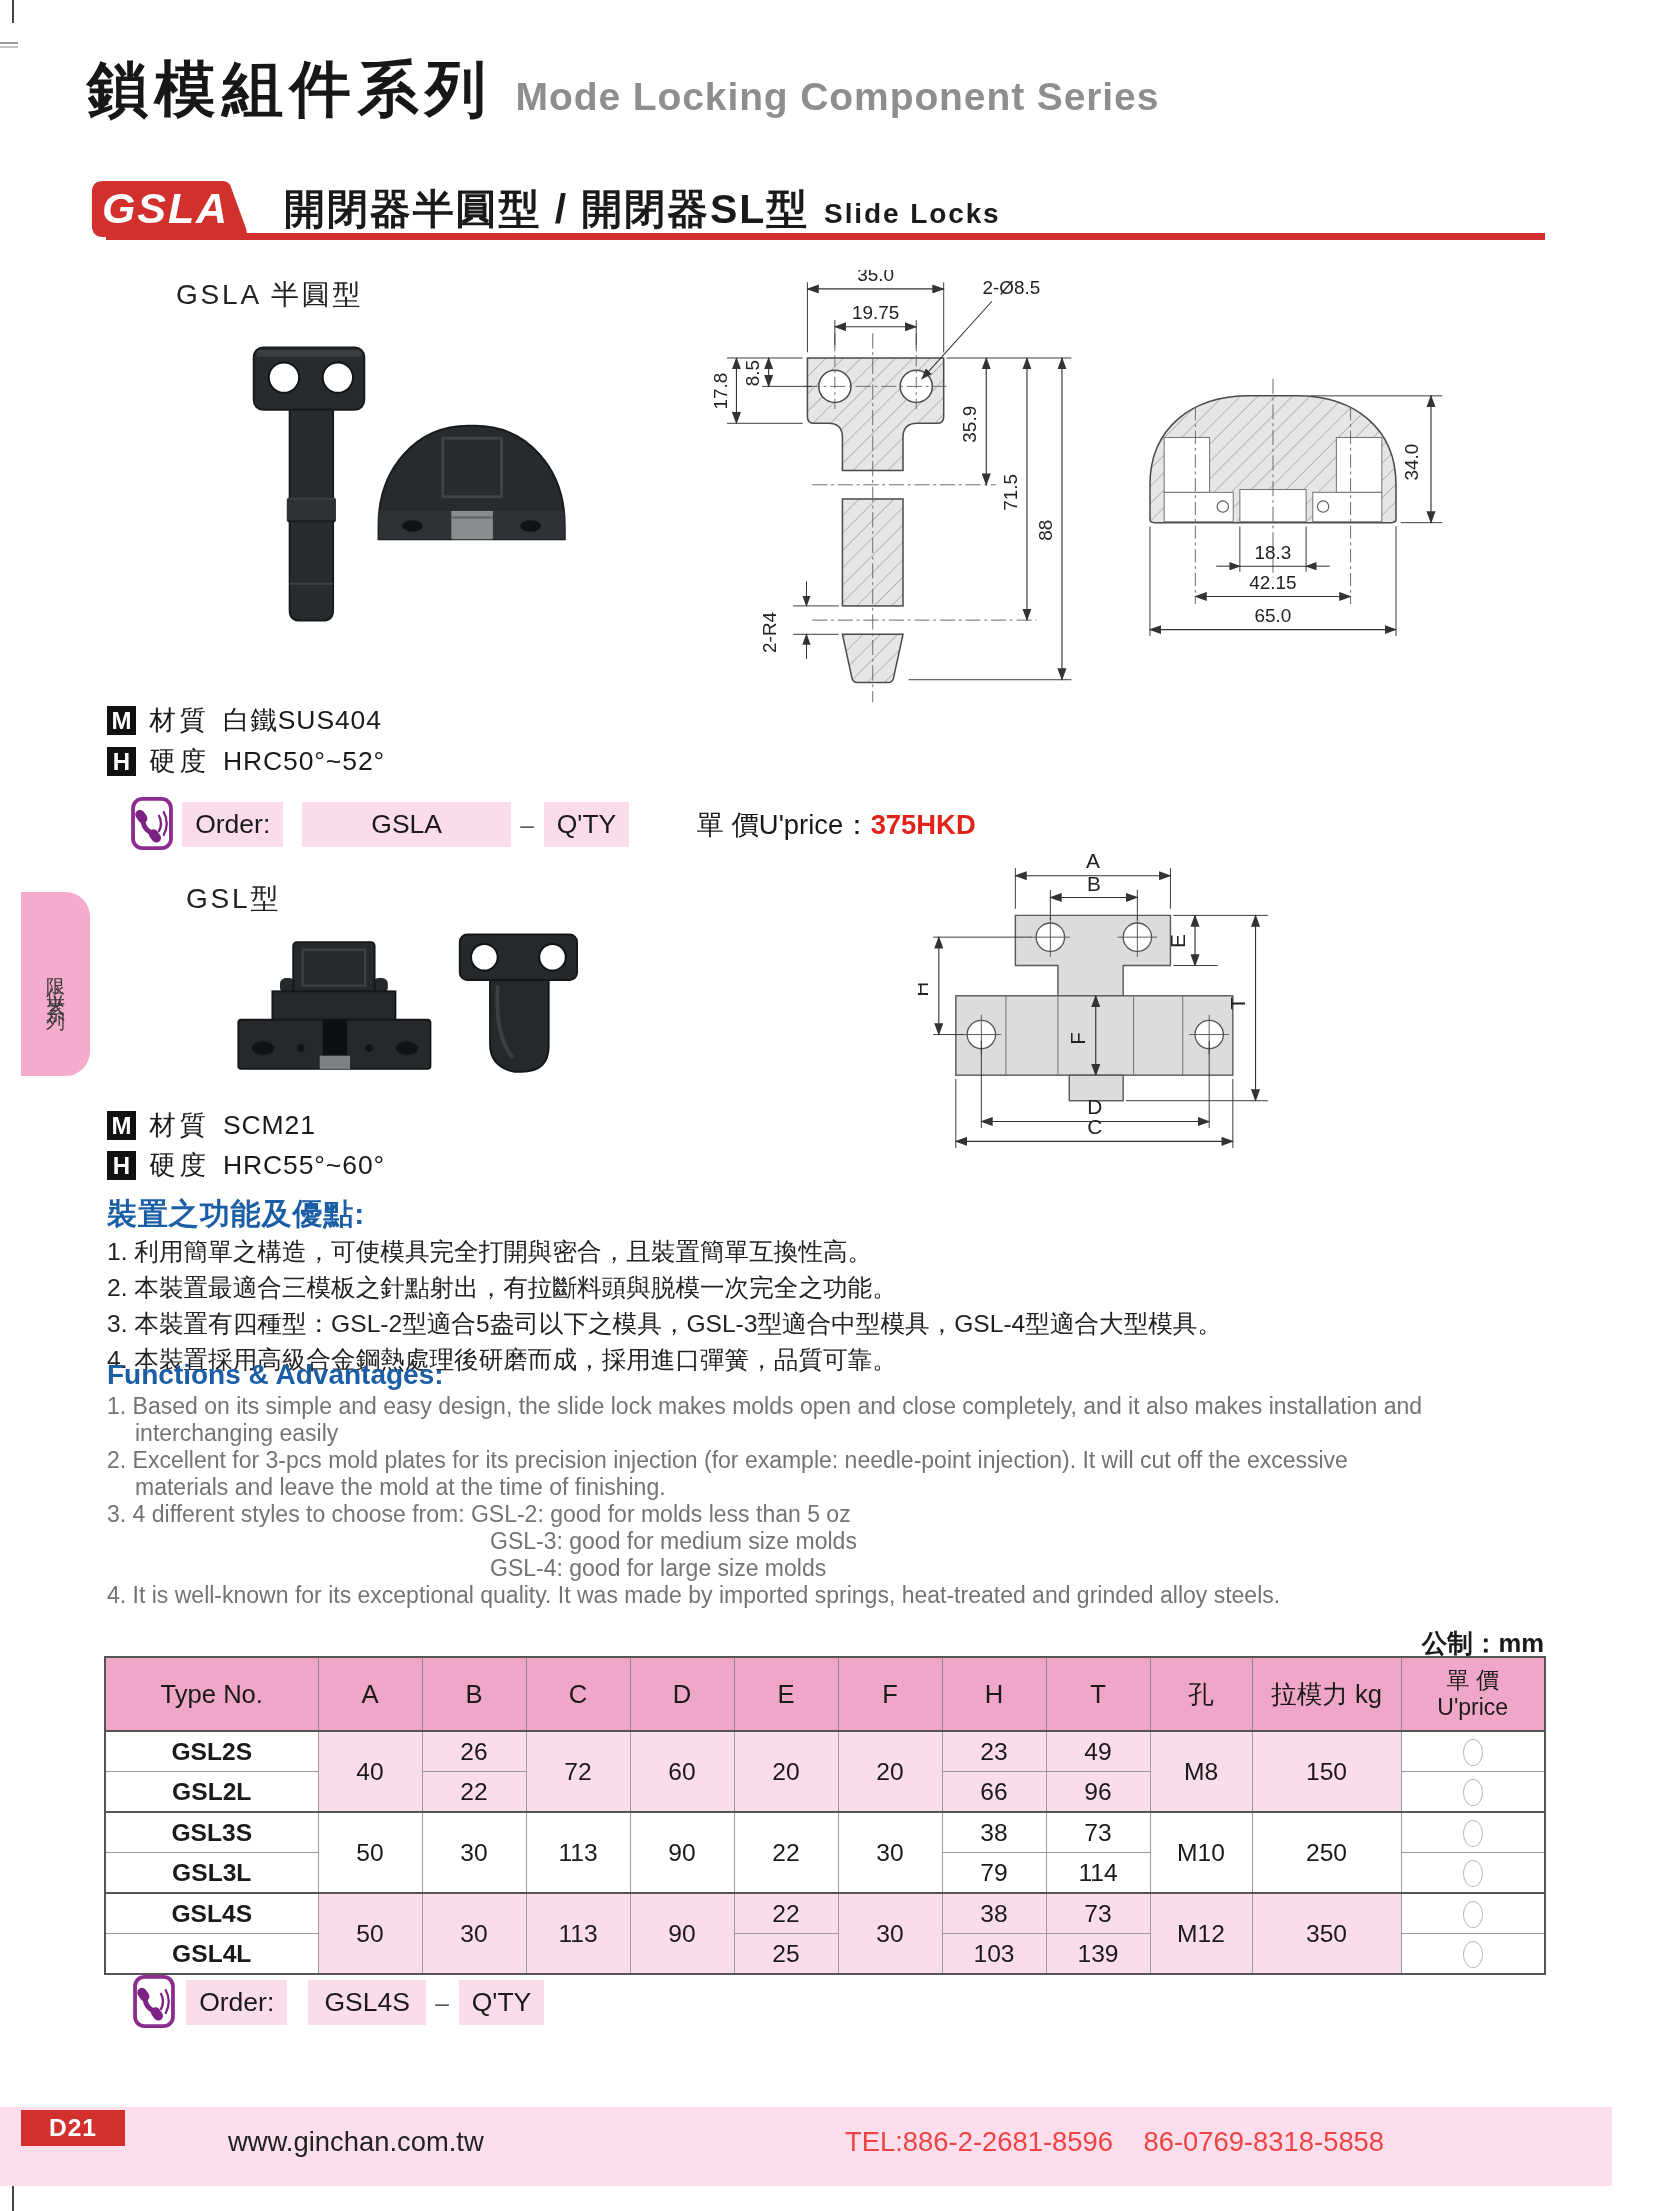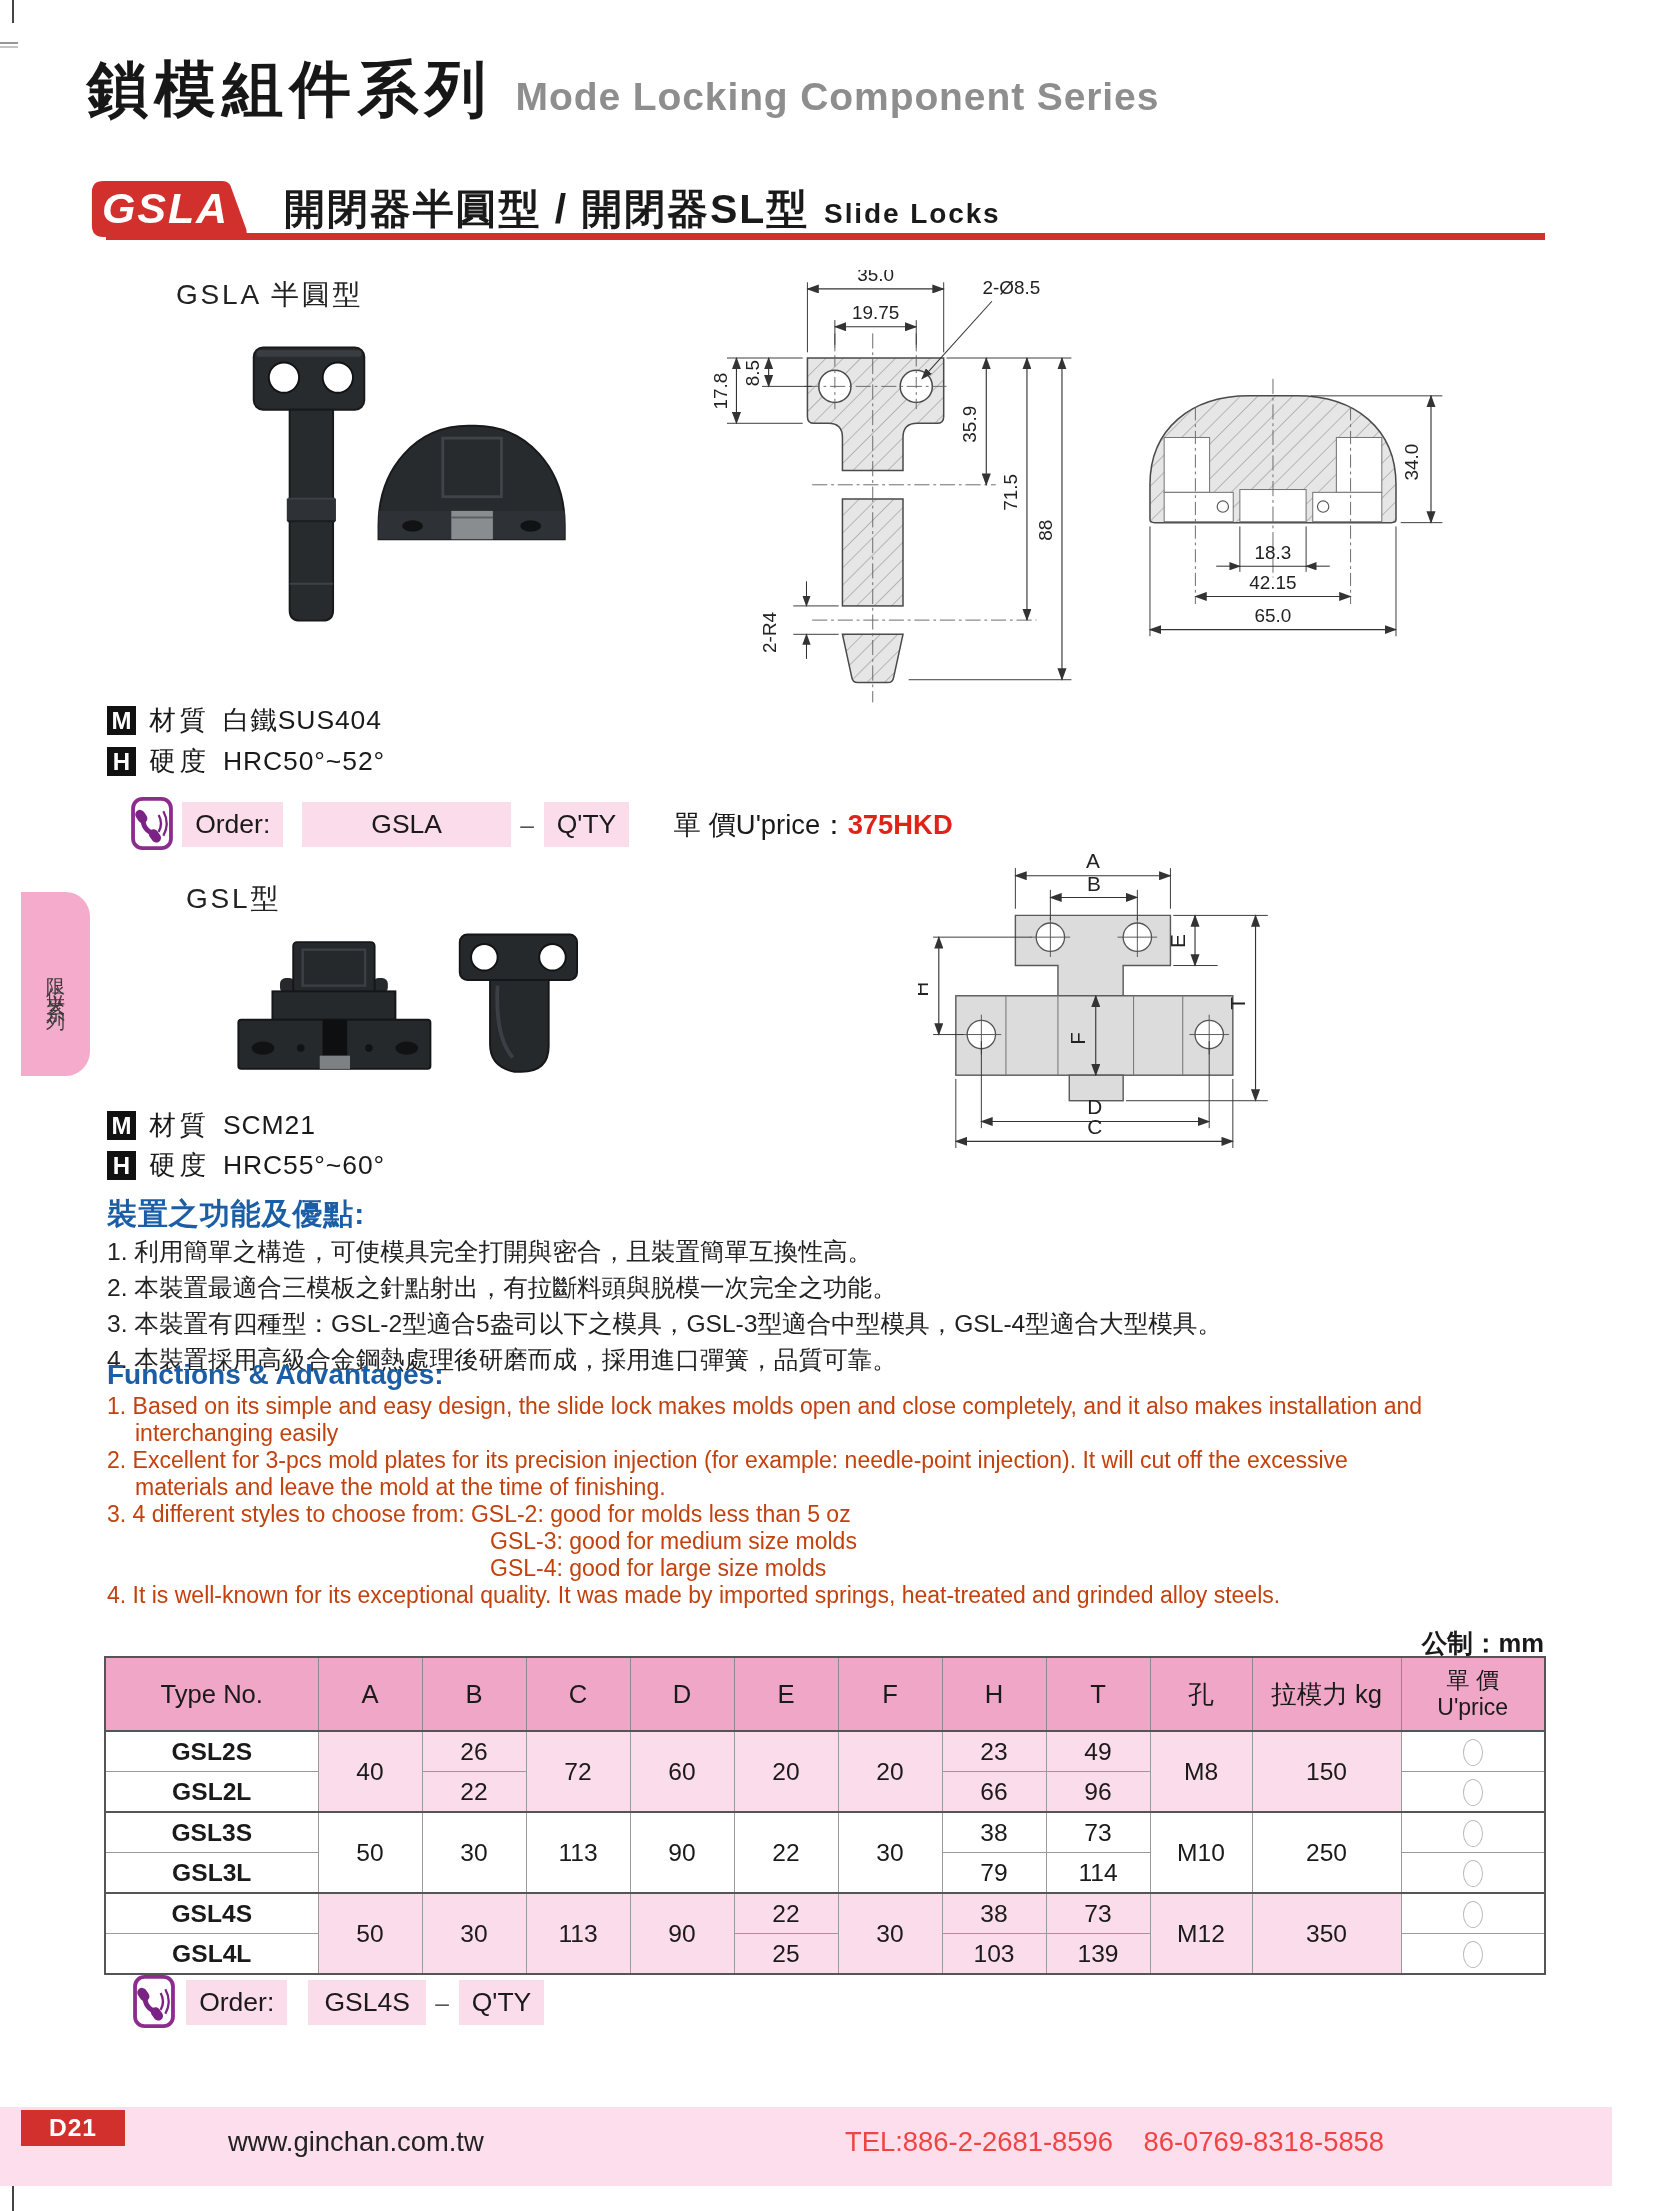--- a/index.html
+++ b/index.html
@@ -31,33 +31,33 @@
   .mh-badge{display:inline-block;width:29px;height:29px;background:#111;color:#fff;text-align:center;
             line-height:29px;font-size:24px;font-weight:bold;}
   .mh-label{font-size:26.5px;letter-spacing:3.8px;}
   .mh-value{font-size:26.5px;letter-spacing:0.9px;}
 
   
   .order-row{position:absolute;display:flex;align-items:center;height:45px;white-space:nowrap;}
   .pinkbox{background:#fbdcea;font-size:26.5px;padding:6.6px 13.2px;text-align:center;}
   .obox-code{width:182px;padding:6.6px 13.2px;background:#fbdcea;font-size:26.5px;text-align:center;}
   .odash{margin:0 9.5px;font-size:24.6px;color:#555;}
-  .oprice-label{margin-left:44px;font-size:27.4px;}
+  .oprice-label{margin-left:67px;font-size:27.4px;}
   .oprice-val{font-size:27.4px;font-weight:bold;color:#e02318;}
 
   
   .side-tab{position:absolute;left:21px;top:892px;width:69px;height:184px;background:#f5abcb;
             border-radius:0 24.6px 24.6px 0;display:flex;align-items:center;justify-content:center;}
   .side-tab span{writing-mode:vertical-rl;font-size:19px;letter-spacing:8.5px;color:#3a3a3a;}
 
   
   .fn-heading-zh{position:absolute;left:107px;top:1194px;font-size:30px;font-weight:bold;color:#1b5ea6;letter-spacing:0.9px;}
   .fn-zh{position:absolute;left:107px;top:1234px;font-size:24.6px;line-height:36px;color:#222;}
   .fn-heading-en{position:absolute;left:107px;top:1359px;font-size:28px;font-weight:bold;color:#1b5ea6;}
-  .fn-en{position:absolute;left:107px;top:1393px;font-size:23px;line-height:27px;color:#c2410c;}
+  .fn-en{position:absolute;left:107px;top:1393px;font-size:23px;line-height:27px;color:#737373;}
   .ind1{padding-left:28px;}
   .ind2{padding-left:383px;}
 
   
   .unit-note{position:absolute;left:1353px;top:1626px;width:191px;text-align:right;font-size:25.6px;font-weight:bold;}
   table.spec{position:absolute;left:104px;top:1656px;width:1440px;border-collapse:collapse;
              border:2.8px solid #555;table-layout:fixed;}
   table.spec th{background:#f0a6c6;font-weight:normal;font-size:25.6px;height:70px;
                 border:0.9px solid #8a8a8a;border-bottom:2.8px solid #555;color:#1a1a1a;}
   table.spec td{height:37px;text-align:center;font-size:24.6px;border:0.9px solid #9a9a9a;}

